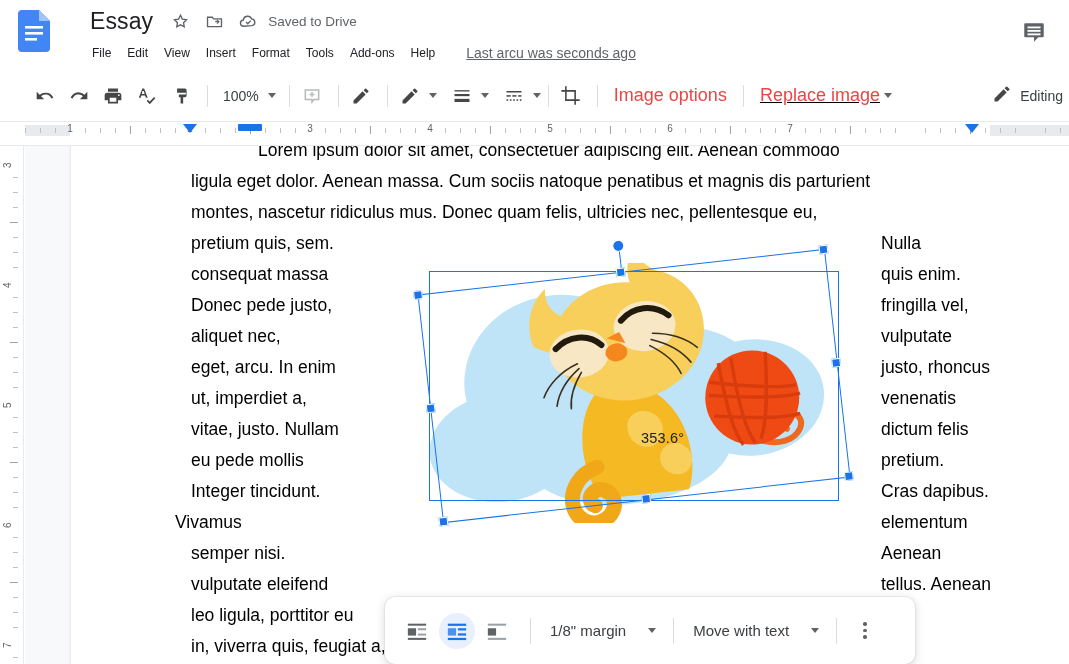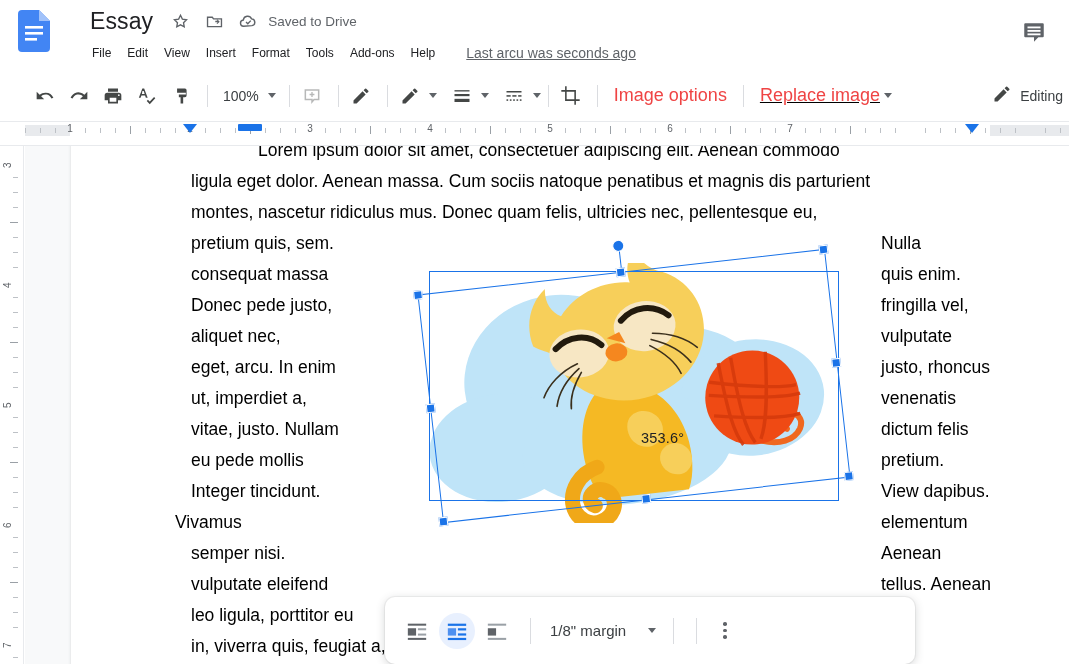--- a/index.html
+++ b/index.html
@@ -517,21 +517,21 @@
           <div class="flow-line" style="left: 120px; top: 431px;">vulputate eleifend</div>
           <div class="flow-line" style="left: 120px; top: 462px;">leo ligula, porttitor eu</div>
           <div class="flow-line" style="left: 810px; top: 90px;">Nulla</div>
           <div class="flow-line" style="left: 810px; top: 121px;">quis enim.</div>
           <div class="flow-line" style="left: 810px; top: 152px;">fringilla vel,</div>
           <div class="flow-line" style="left: 810px; top: 183px;">vulputate</div>
           <div class="flow-line" style="left: 810px; top: 214px;">justo, rhoncus</div>
           <div class="flow-line" style="left: 810px; top: 245px;">venenatis</div>
           <div class="flow-line" style="left: 810px; top: 276px;">dictum felis</div>
           <div class="flow-line" style="left: 810px; top: 307px;">pretium.</div>
-          <div class="flow-line" style="left: 810px; top: 338px;">View dapibus.</div>
+          <div class="flow-line" style="left: 810px; top: 338px;">Cras dapibus.</div>
           <div class="flow-line" style="left: 810px; top: 369px;">elementum</div>
           <div class="flow-line" style="left: 810px; top: 400px;">Aenean</div>
           <div class="flow-line" style="left: 810px; top: 431px;">tellus. Aenean</div>
           <div class="flow-line" style="left: 810px; top: 462px;">ibus</div>
           <div class="flow-line" style="left: 120px; top: 493px;">in, viverra quis, feugiat a, tellus. Phasellus viverra nulla ut metus varius laoreet.</div>
         </div>
 
       <div class="img-layer">
 
         <div class="catimg">
@@ -639,20 +639,24 @@
 
     <div class="ib-sep"></div>
 
     <div class="ib-drop">
       <span class="ib-drop-label">1/8" margin</span>
       <span class="caret"></span>
     </div>
 
     <div class="ib-sep"></div>
 
+    <div class="ib-drop">
+      <span class="ib-drop-label">Move with text</span>
+      <span class="caret"></span>
+    </div>
 
     <div class="ib-sep"></div>
 
     <div class="ib-more">
       <span class="dot3"></span>
         <span class="dot3"></span>
         <span class="dot3"></span>
     </div>
   </div>
 

